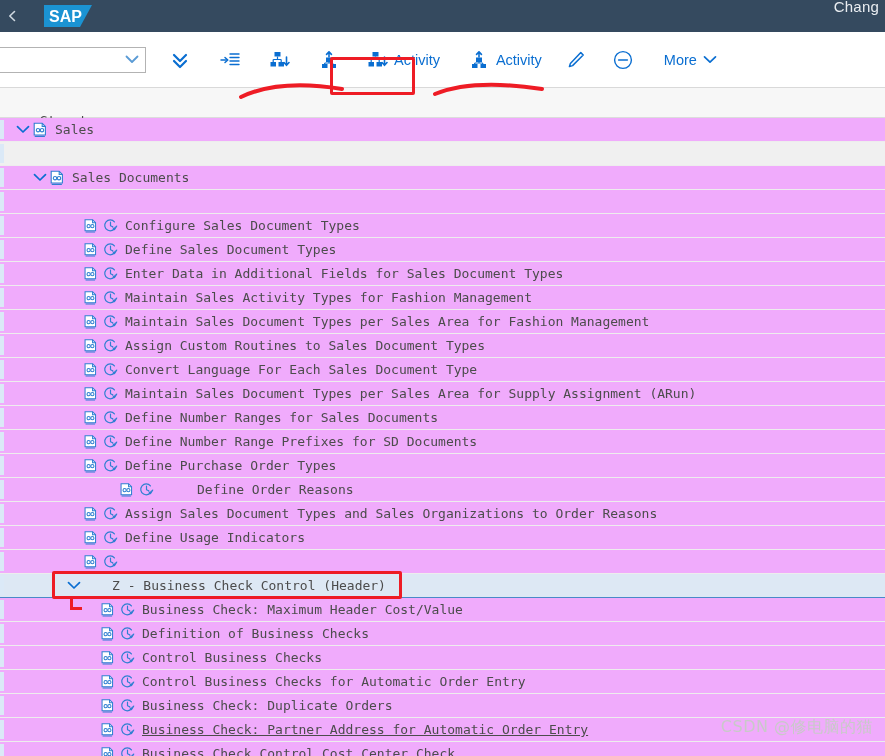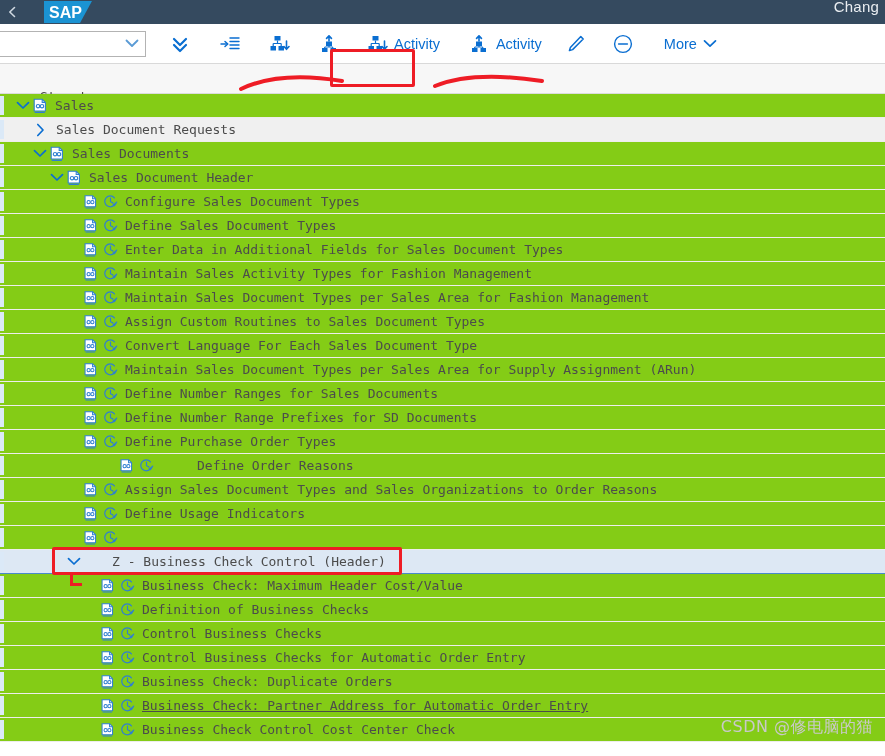--- a/index.html
+++ b/index.html
@@ -6,21 +6,21 @@
   html, body {
     width: 885px; height: 756px;
     overflow: hidden;
     background: #ffffff;
     font-family: "Liberation Sans", sans-serif;
   }
 
   
   .shell-bar {
     position: relative;
-    height: 24px;
+    height: 32px;
     background: #354a5f;
     display: flex;
     align-items: center;
     overflow: hidden;
   }
   .shell-back {
     width: 26px; height: 24px;
     display: flex; align-items: center; justify-content: center;
   }
   .shell-logo {
@@ -35,21 +35,21 @@
     top: -2px;
     color: #e9edf1;
     font-size: 15px;
     letter-spacing: .2px;
     white-space: nowrap;
   }
 
   
   .toolbar {
     position: relative;
-    height: 40px;
+    height: 56px;
     background: #ffffff;
     display: flex;
     align-items: center;
     padding-left: 0px;
     border-bottom: 1px solid #d9d9d9;
   }
   .combo {
     width: 148px;
     height: 26px;
     border: 1px solid #b3b3b3;
@@ -113,21 +113,21 @@
     margin-top: 36px;
   }
 
   
   .tree { position: relative; }
   .row {
     position: relative;
     height: 24px;
     display: flex;
     align-items: center;
-    background: #84cc16;
+    background: #f0abfc;
     border-bottom: 1px solid #ededed;
     font-family: "DejaVu Sans Mono", "Liberation Mono", monospace;
     font-size: 13px;
     color: #4c4c4c;
     white-space: nowrap;
   }
   .row.alt   { background: #f0f0f0; }
   .row.sel   { background: #dde8f4; border-bottom: 1px solid #4a89c8; }
   .row .selbar {
     position: absolute;
@@ -338,29 +338,20 @@
     <circle cx="10" cy="8.2" r="1.7" fill="none" stroke="#2f7fd1" stroke-width="1.1"></circle>
     <path d="M3.2 14.4 H12.4" stroke="#2f7fd1" stroke-width="1.1" stroke-linecap="round"></path>
             </svg>
           </span>
         </div>
         <span class="rowlabel">Sales</span>
       </div>
     </div>
     <div class="row alt">
       <div class="selbar"></div>
-      <div class="cell" style="margin-left: 31px;">
-        <div class="twisty">
-          <svg class="ic" width="9" height="14" viewBox="0 0 9 14">
-    <path d="M1.8 1.5 L7 7 L1.8 12.5" fill="none" stroke="#0a6ed1" stroke-width="1.7" stroke-linecap="round" stroke-linejoin="round"></path>
-          </svg>
-        </div>
-        <div style="width: 0px;"></div>
-        <span class="rowlabel">Sales Document Requests</span>
-      </div>
     </div>
     <div class="row">
       <div class="selbar"></div>
       <div class="cell" style="margin-left: 31px;">
         <div class="twisty">
           <svg class="ic" width="14" height="9" viewBox="0 0 14 9">
     <path d="M1.5 1.6 L7 7 L12.5 1.6" fill="none" stroke="#0a6ed1" stroke-width="1.7" stroke-linecap="round" stroke-linejoin="round"></path>
           </svg>
         </div>
         <div class="ico-pair">
@@ -372,422 +363,403 @@
     <circle cx="10" cy="8.2" r="1.7" fill="none" stroke="#2f7fd1" stroke-width="1.1"></circle>
     <path d="M3.2 14.4 H12.4" stroke="#2f7fd1" stroke-width="1.1" stroke-linecap="round"></path>
             </svg>
           </span>
         </div>
         <span class="rowlabel">Sales Documents</span>
       </div>
     </div>
     <div class="row">
       <div class="selbar"></div>
-      <div class="cell" style="margin-left: 48px;">
+    </div>
+    <div class="row">
+      <div class="selbar"></div>
+      <div class="cell" style="margin-left: 65px;">
+        <div class="twisty"></div>
+        <div class="ico-pair">
+          <span>
+            <svg class="ic" width="15" height="16" viewBox="0 0 16 16">
+    <path d="M2.2 1.3 H10.2 L13.4 4.5 V13 H2.2 Z" fill="#ffffff" stroke="#2f7fd1" stroke-width="1.1"></path>
+    <path d="M10.2 1.3 V4.5 H13.4" fill="none" stroke="#2f7fd1" stroke-width="1.1"></path>
+    <circle cx="6" cy="8.2" r="1.7" fill="none" stroke="#2f7fd1" stroke-width="1.1"></circle>
+    <circle cx="10" cy="8.2" r="1.7" fill="none" stroke="#2f7fd1" stroke-width="1.1"></circle>
+    <path d="M3.2 14.4 H12.4" stroke="#2f7fd1" stroke-width="1.1" stroke-linecap="round"></path>
+            </svg>
+          </span>
+          <span>
+            <svg class="ic" width="15" height="15" viewBox="0 0 16 16">
+    <path d="M13.2 9.6 A5.8 5.8 0 1 1 12.2 4.2" fill="none" stroke="#2f7fd1" stroke-width="1.25" stroke-linecap="round"></path>
+    <path d="M8 4.4 V8.2 L10.4 9.4" fill="none" stroke="#2f7fd1" stroke-width="1.25" stroke-linecap="round" stroke-linejoin="round"></path>
+    <path d="M10.6 10.4 L12.2 12.4 L14.6 8.6" fill="none" stroke="#2f7fd1" stroke-width="1.25" stroke-linecap="round" stroke-linejoin="round"></path>
+            </svg>
+          </span>
+        </div>
+        <span class="rowlabel">Configure Sales Document Types</span>
+      </div>
+    </div>
+    <div class="row">
+      <div class="selbar"></div>
+      <div class="cell" style="margin-left: 65px;">
+        <div class="twisty"></div>
+        <div class="ico-pair">
+          <span>
+            <svg class="ic" width="15" height="16" viewBox="0 0 16 16">
+    <path d="M2.2 1.3 H10.2 L13.4 4.5 V13 H2.2 Z" fill="#ffffff" stroke="#2f7fd1" stroke-width="1.1"></path>
+    <path d="M10.2 1.3 V4.5 H13.4" fill="none" stroke="#2f7fd1" stroke-width="1.1"></path>
+    <circle cx="6" cy="8.2" r="1.7" fill="none" stroke="#2f7fd1" stroke-width="1.1"></circle>
+    <circle cx="10" cy="8.2" r="1.7" fill="none" stroke="#2f7fd1" stroke-width="1.1"></circle>
+    <path d="M3.2 14.4 H12.4" stroke="#2f7fd1" stroke-width="1.1" stroke-linecap="round"></path>
+            </svg>
+          </span>
+          <span>
+            <svg class="ic" width="15" height="15" viewBox="0 0 16 16">
+    <path d="M13.2 9.6 A5.8 5.8 0 1 1 12.2 4.2" fill="none" stroke="#2f7fd1" stroke-width="1.25" stroke-linecap="round"></path>
+    <path d="M8 4.4 V8.2 L10.4 9.4" fill="none" stroke="#2f7fd1" stroke-width="1.25" stroke-linecap="round" stroke-linejoin="round"></path>
+    <path d="M10.6 10.4 L12.2 12.4 L14.6 8.6" fill="none" stroke="#2f7fd1" stroke-width="1.25" stroke-linecap="round" stroke-linejoin="round"></path>
+            </svg>
+          </span>
+        </div>
+        <span class="rowlabel">Define Sales Document Types</span>
+      </div>
+    </div>
+    <div class="row">
+      <div class="selbar"></div>
+      <div class="cell" style="margin-left: 65px;">
+        <div class="twisty"></div>
+        <div class="ico-pair">
+          <span>
+            <svg class="ic" width="15" height="16" viewBox="0 0 16 16">
+    <path d="M2.2 1.3 H10.2 L13.4 4.5 V13 H2.2 Z" fill="#ffffff" stroke="#2f7fd1" stroke-width="1.1"></path>
+    <path d="M10.2 1.3 V4.5 H13.4" fill="none" stroke="#2f7fd1" stroke-width="1.1"></path>
+    <circle cx="6" cy="8.2" r="1.7" fill="none" stroke="#2f7fd1" stroke-width="1.1"></circle>
+    <circle cx="10" cy="8.2" r="1.7" fill="none" stroke="#2f7fd1" stroke-width="1.1"></circle>
+    <path d="M3.2 14.4 H12.4" stroke="#2f7fd1" stroke-width="1.1" stroke-linecap="round"></path>
+            </svg>
+          </span>
+          <span>
+            <svg class="ic" width="15" height="15" viewBox="0 0 16 16">
+    <path d="M13.2 9.6 A5.8 5.8 0 1 1 12.2 4.2" fill="none" stroke="#2f7fd1" stroke-width="1.25" stroke-linecap="round"></path>
+    <path d="M8 4.4 V8.2 L10.4 9.4" fill="none" stroke="#2f7fd1" stroke-width="1.25" stroke-linecap="round" stroke-linejoin="round"></path>
+    <path d="M10.6 10.4 L12.2 12.4 L14.6 8.6" fill="none" stroke="#2f7fd1" stroke-width="1.25" stroke-linecap="round" stroke-linejoin="round"></path>
+            </svg>
+          </span>
+        </div>
+        <span class="rowlabel">Enter Data in Additional Fields for Sales Document Types</span>
+      </div>
+    </div>
+    <div class="row">
+      <div class="selbar"></div>
+      <div class="cell" style="margin-left: 65px;">
+        <div class="twisty"></div>
+        <div class="ico-pair">
+          <span>
+            <svg class="ic" width="15" height="16" viewBox="0 0 16 16">
+    <path d="M2.2 1.3 H10.2 L13.4 4.5 V13 H2.2 Z" fill="#ffffff" stroke="#2f7fd1" stroke-width="1.1"></path>
+    <path d="M10.2 1.3 V4.5 H13.4" fill="none" stroke="#2f7fd1" stroke-width="1.1"></path>
+    <circle cx="6" cy="8.2" r="1.7" fill="none" stroke="#2f7fd1" stroke-width="1.1"></circle>
+    <circle cx="10" cy="8.2" r="1.7" fill="none" stroke="#2f7fd1" stroke-width="1.1"></circle>
+    <path d="M3.2 14.4 H12.4" stroke="#2f7fd1" stroke-width="1.1" stroke-linecap="round"></path>
+            </svg>
+          </span>
+          <span>
+            <svg class="ic" width="15" height="15" viewBox="0 0 16 16">
+    <path d="M13.2 9.6 A5.8 5.8 0 1 1 12.2 4.2" fill="none" stroke="#2f7fd1" stroke-width="1.25" stroke-linecap="round"></path>
+    <path d="M8 4.4 V8.2 L10.4 9.4" fill="none" stroke="#2f7fd1" stroke-width="1.25" stroke-linecap="round" stroke-linejoin="round"></path>
+    <path d="M10.6 10.4 L12.2 12.4 L14.6 8.6" fill="none" stroke="#2f7fd1" stroke-width="1.25" stroke-linecap="round" stroke-linejoin="round"></path>
+            </svg>
+          </span>
+        </div>
+        <span class="rowlabel">Maintain Sales Activity Types for Fashion Management</span>
+      </div>
+    </div>
+    <div class="row">
+      <div class="selbar"></div>
+      <div class="cell" style="margin-left: 65px;">
+        <div class="twisty"></div>
+        <div class="ico-pair">
+          <span>
+            <svg class="ic" width="15" height="16" viewBox="0 0 16 16">
+    <path d="M2.2 1.3 H10.2 L13.4 4.5 V13 H2.2 Z" fill="#ffffff" stroke="#2f7fd1" stroke-width="1.1"></path>
+    <path d="M10.2 1.3 V4.5 H13.4" fill="none" stroke="#2f7fd1" stroke-width="1.1"></path>
+    <circle cx="6" cy="8.2" r="1.7" fill="none" stroke="#2f7fd1" stroke-width="1.1"></circle>
+    <circle cx="10" cy="8.2" r="1.7" fill="none" stroke="#2f7fd1" stroke-width="1.1"></circle>
+    <path d="M3.2 14.4 H12.4" stroke="#2f7fd1" stroke-width="1.1" stroke-linecap="round"></path>
+            </svg>
+          </span>
+          <span>
+            <svg class="ic" width="15" height="15" viewBox="0 0 16 16">
+    <path d="M13.2 9.6 A5.8 5.8 0 1 1 12.2 4.2" fill="none" stroke="#2f7fd1" stroke-width="1.25" stroke-linecap="round"></path>
+    <path d="M8 4.4 V8.2 L10.4 9.4" fill="none" stroke="#2f7fd1" stroke-width="1.25" stroke-linecap="round" stroke-linejoin="round"></path>
+    <path d="M10.6 10.4 L12.2 12.4 L14.6 8.6" fill="none" stroke="#2f7fd1" stroke-width="1.25" stroke-linecap="round" stroke-linejoin="round"></path>
+            </svg>
+          </span>
+        </div>
+        <span class="rowlabel">Maintain Sales Document Types per Sales Area for Fashion Management</span>
+      </div>
+    </div>
+    <div class="row">
+      <div class="selbar"></div>
+      <div class="cell" style="margin-left: 65px; justify-content: center;">
+        <div class="twisty"></div>
+        <div class="ico-pair">
+          <span>
+            <svg class="ic" width="15" height="16" viewBox="0 0 16 16">
+    <path d="M2.2 1.3 H10.2 L13.4 4.5 V13 H2.2 Z" fill="#ffffff" stroke="#2f7fd1" stroke-width="1.1"></path>
+    <path d="M10.2 1.3 V4.5 H13.4" fill="none" stroke="#2f7fd1" stroke-width="1.1"></path>
+    <circle cx="6" cy="8.2" r="1.7" fill="none" stroke="#2f7fd1" stroke-width="1.1"></circle>
+    <circle cx="10" cy="8.2" r="1.7" fill="none" stroke="#2f7fd1" stroke-width="1.1"></circle>
+    <path d="M3.2 14.4 H12.4" stroke="#2f7fd1" stroke-width="1.1" stroke-linecap="round"></path>
+            </svg>
+          </span>
+          <span>
+            <svg class="ic" width="15" height="15" viewBox="0 0 16 16">
+    <path d="M13.2 9.6 A5.8 5.8 0 1 1 12.2 4.2" fill="none" stroke="#2f7fd1" stroke-width="1.25" stroke-linecap="round"></path>
+    <path d="M8 4.4 V8.2 L10.4 9.4" fill="none" stroke="#2f7fd1" stroke-width="1.25" stroke-linecap="round" stroke-linejoin="round"></path>
+    <path d="M10.6 10.4 L12.2 12.4 L14.6 8.6" fill="none" stroke="#2f7fd1" stroke-width="1.25" stroke-linecap="round" stroke-linejoin="round"></path>
+            </svg>
+          </span>
+        </div>
+        <span class="rowlabel">Assign Custom Routines to Sales Document Types</span>
+      </div>
+    </div>
+    <div class="row">
+      <div class="selbar"></div>
+      <div class="cell" style="margin-left: 65px;">
+        <div class="twisty"></div>
+        <div class="ico-pair">
+          <span>
+            <svg class="ic" width="15" height="16" viewBox="0 0 16 16">
+    <path d="M2.2 1.3 H10.2 L13.4 4.5 V13 H2.2 Z" fill="#ffffff" stroke="#2f7fd1" stroke-width="1.1"></path>
+    <path d="M10.2 1.3 V4.5 H13.4" fill="none" stroke="#2f7fd1" stroke-width="1.1"></path>
+    <circle cx="6" cy="8.2" r="1.7" fill="none" stroke="#2f7fd1" stroke-width="1.1"></circle>
+    <circle cx="10" cy="8.2" r="1.7" fill="none" stroke="#2f7fd1" stroke-width="1.1"></circle>
+    <path d="M3.2 14.4 H12.4" stroke="#2f7fd1" stroke-width="1.1" stroke-linecap="round"></path>
+            </svg>
+          </span>
+          <span>
+            <svg class="ic" width="15" height="15" viewBox="0 0 16 16">
+    <path d="M13.2 9.6 A5.8 5.8 0 1 1 12.2 4.2" fill="none" stroke="#2f7fd1" stroke-width="1.25" stroke-linecap="round"></path>
+    <path d="M8 4.4 V8.2 L10.4 9.4" fill="none" stroke="#2f7fd1" stroke-width="1.25" stroke-linecap="round" stroke-linejoin="round"></path>
+    <path d="M10.6 10.4 L12.2 12.4 L14.6 8.6" fill="none" stroke="#2f7fd1" stroke-width="1.25" stroke-linecap="round" stroke-linejoin="round"></path>
+            </svg>
+          </span>
+        </div>
+        <span class="rowlabel">Convert Language For Each Sales Document Type</span>
+      </div>
+    </div>
+    <div class="row">
+      <div class="selbar"></div>
+      <div class="cell" style="margin-left: 65px;">
+        <div class="twisty"></div>
+        <div class="ico-pair">
+          <span>
+            <svg class="ic" width="15" height="16" viewBox="0 0 16 16">
+    <path d="M2.2 1.3 H10.2 L13.4 4.5 V13 H2.2 Z" fill="#ffffff" stroke="#2f7fd1" stroke-width="1.1"></path>
+    <path d="M10.2 1.3 V4.5 H13.4" fill="none" stroke="#2f7fd1" stroke-width="1.1"></path>
+    <circle cx="6" cy="8.2" r="1.7" fill="none" stroke="#2f7fd1" stroke-width="1.1"></circle>
+    <circle cx="10" cy="8.2" r="1.7" fill="none" stroke="#2f7fd1" stroke-width="1.1"></circle>
+    <path d="M3.2 14.4 H12.4" stroke="#2f7fd1" stroke-width="1.1" stroke-linecap="round"></path>
+            </svg>
+          </span>
+          <span>
+            <svg class="ic" width="15" height="15" viewBox="0 0 16 16">
+    <path d="M13.2 9.6 A5.8 5.8 0 1 1 12.2 4.2" fill="none" stroke="#2f7fd1" stroke-width="1.25" stroke-linecap="round"></path>
+    <path d="M8 4.4 V8.2 L10.4 9.4" fill="none" stroke="#2f7fd1" stroke-width="1.25" stroke-linecap="round" stroke-linejoin="round"></path>
+    <path d="M10.6 10.4 L12.2 12.4 L14.6 8.6" fill="none" stroke="#2f7fd1" stroke-width="1.25" stroke-linecap="round" stroke-linejoin="round"></path>
+            </svg>
+          </span>
+        </div>
+        <span class="rowlabel">Maintain Sales Document Types per Sales Area for Supply Assignment (ARun)</span>
+      </div>
+    </div>
+    <div class="row">
+      <div class="selbar"></div>
+      <div class="cell" style="margin-left: 65px;">
+        <div class="twisty"></div>
+        <div class="ico-pair">
+          <span>
+            <svg class="ic" width="15" height="16" viewBox="0 0 16 16">
+    <path d="M2.2 1.3 H10.2 L13.4 4.5 V13 H2.2 Z" fill="#ffffff" stroke="#2f7fd1" stroke-width="1.1"></path>
+    <path d="M10.2 1.3 V4.5 H13.4" fill="none" stroke="#2f7fd1" stroke-width="1.1"></path>
+    <circle cx="6" cy="8.2" r="1.7" fill="none" stroke="#2f7fd1" stroke-width="1.1"></circle>
+    <circle cx="10" cy="8.2" r="1.7" fill="none" stroke="#2f7fd1" stroke-width="1.1"></circle>
+    <path d="M3.2 14.4 H12.4" stroke="#2f7fd1" stroke-width="1.1" stroke-linecap="round"></path>
+            </svg>
+          </span>
+          <span>
+            <svg class="ic" width="15" height="15" viewBox="0 0 16 16">
+    <path d="M13.2 9.6 A5.8 5.8 0 1 1 12.2 4.2" fill="none" stroke="#2f7fd1" stroke-width="1.25" stroke-linecap="round"></path>
+    <path d="M8 4.4 V8.2 L10.4 9.4" fill="none" stroke="#2f7fd1" stroke-width="1.25" stroke-linecap="round" stroke-linejoin="round"></path>
+    <path d="M10.6 10.4 L12.2 12.4 L14.6 8.6" fill="none" stroke="#2f7fd1" stroke-width="1.25" stroke-linecap="round" stroke-linejoin="round"></path>
+            </svg>
+          </span>
+        </div>
+        <span class="rowlabel">Define Number Ranges for Sales Documents</span>
+      </div>
+    </div>
+    <div class="row">
+      <div class="selbar"></div>
+      <div class="cell" style="margin-left: 65px;">
+        <div class="twisty"></div>
+        <div class="ico-pair">
+          <span>
+            <svg class="ic" width="15" height="16" viewBox="0 0 16 16">
+    <path d="M2.2 1.3 H10.2 L13.4 4.5 V13 H2.2 Z" fill="#ffffff" stroke="#2f7fd1" stroke-width="1.1"></path>
+    <path d="M10.2 1.3 V4.5 H13.4" fill="none" stroke="#2f7fd1" stroke-width="1.1"></path>
+    <circle cx="6" cy="8.2" r="1.7" fill="none" stroke="#2f7fd1" stroke-width="1.1"></circle>
+    <circle cx="10" cy="8.2" r="1.7" fill="none" stroke="#2f7fd1" stroke-width="1.1"></circle>
+    <path d="M3.2 14.4 H12.4" stroke="#2f7fd1" stroke-width="1.1" stroke-linecap="round"></path>
+            </svg>
+          </span>
+          <span>
+            <svg class="ic" width="15" height="15" viewBox="0 0 16 16">
+    <path d="M13.2 9.6 A5.8 5.8 0 1 1 12.2 4.2" fill="none" stroke="#2f7fd1" stroke-width="1.25" stroke-linecap="round"></path>
+    <path d="M8 4.4 V8.2 L10.4 9.4" fill="none" stroke="#2f7fd1" stroke-width="1.25" stroke-linecap="round" stroke-linejoin="round"></path>
+    <path d="M10.6 10.4 L12.2 12.4 L14.6 8.6" fill="none" stroke="#2f7fd1" stroke-width="1.25" stroke-linecap="round" stroke-linejoin="round"></path>
+            </svg>
+          </span>
+        </div>
+        <span class="rowlabel">Define Number Range Prefixes for SD Documents</span>
+      </div>
+    </div>
+    <div class="row">
+      <div class="selbar"></div>
+      <div class="cell" style="margin-left: 65px;">
+        <div class="twisty"></div>
+        <div class="ico-pair">
+          <span>
+            <svg class="ic" width="15" height="16" viewBox="0 0 16 16">
+    <path d="M2.2 1.3 H10.2 L13.4 4.5 V13 H2.2 Z" fill="#ffffff" stroke="#2f7fd1" stroke-width="1.1"></path>
+    <path d="M10.2 1.3 V4.5 H13.4" fill="none" stroke="#2f7fd1" stroke-width="1.1"></path>
+    <circle cx="6" cy="8.2" r="1.7" fill="none" stroke="#2f7fd1" stroke-width="1.1"></circle>
+    <circle cx="10" cy="8.2" r="1.7" fill="none" stroke="#2f7fd1" stroke-width="1.1"></circle>
+    <path d="M3.2 14.4 H12.4" stroke="#2f7fd1" stroke-width="1.1" stroke-linecap="round"></path>
+            </svg>
+          </span>
+          <span>
+            <svg class="ic" width="15" height="15" viewBox="0 0 16 16">
+    <path d="M13.2 9.6 A5.8 5.8 0 1 1 12.2 4.2" fill="none" stroke="#2f7fd1" stroke-width="1.25" stroke-linecap="round"></path>
+    <path d="M8 4.4 V8.2 L10.4 9.4" fill="none" stroke="#2f7fd1" stroke-width="1.25" stroke-linecap="round" stroke-linejoin="round"></path>
+    <path d="M10.6 10.4 L12.2 12.4 L14.6 8.6" fill="none" stroke="#2f7fd1" stroke-width="1.25" stroke-linecap="round" stroke-linejoin="round"></path>
+            </svg>
+          </span>
+        </div>
+        <span class="rowlabel">Define Purchase Order Types</span>
+      </div>
+    </div>
+    <div class="row">
+      <div class="selbar"></div>
+      <div class="cell" style="margin-left: 65px; gap: 36px;">
+        <div class="twisty"></div>
+        <div class="ico-pair">
+          <span>
+            <svg class="ic" width="15" height="16" viewBox="0 0 16 16">
+    <path d="M2.2 1.3 H10.2 L13.4 4.5 V13 H2.2 Z" fill="#ffffff" stroke="#2f7fd1" stroke-width="1.1"></path>
+    <path d="M10.2 1.3 V4.5 H13.4" fill="none" stroke="#2f7fd1" stroke-width="1.1"></path>
+    <circle cx="6" cy="8.2" r="1.7" fill="none" stroke="#2f7fd1" stroke-width="1.1"></circle>
+    <circle cx="10" cy="8.2" r="1.7" fill="none" stroke="#2f7fd1" stroke-width="1.1"></circle>
+    <path d="M3.2 14.4 H12.4" stroke="#2f7fd1" stroke-width="1.1" stroke-linecap="round"></path>
+            </svg>
+          </span>
+          <span>
+            <svg class="ic" width="15" height="15" viewBox="0 0 16 16">
+    <path d="M13.2 9.6 A5.8 5.8 0 1 1 12.2 4.2" fill="none" stroke="#2f7fd1" stroke-width="1.25" stroke-linecap="round"></path>
+    <path d="M8 4.4 V8.2 L10.4 9.4" fill="none" stroke="#2f7fd1" stroke-width="1.25" stroke-linecap="round" stroke-linejoin="round"></path>
+    <path d="M10.6 10.4 L12.2 12.4 L14.6 8.6" fill="none" stroke="#2f7fd1" stroke-width="1.25" stroke-linecap="round" stroke-linejoin="round"></path>
+            </svg>
+          </span>
+        </div>
+        <span class="rowlabel">Define Order Reasons</span>
+      </div>
+    </div>
+    <div class="row">
+      <div class="selbar"></div>
+      <div class="cell" style="margin-left: 65px;">
+        <div class="twisty"></div>
+        <div class="ico-pair">
+          <span>
+            <svg class="ic" width="15" height="16" viewBox="0 0 16 16">
+    <path d="M2.2 1.3 H10.2 L13.4 4.5 V13 H2.2 Z" fill="#ffffff" stroke="#2f7fd1" stroke-width="1.1"></path>
+    <path d="M10.2 1.3 V4.5 H13.4" fill="none" stroke="#2f7fd1" stroke-width="1.1"></path>
+    <circle cx="6" cy="8.2" r="1.7" fill="none" stroke="#2f7fd1" stroke-width="1.1"></circle>
+    <circle cx="10" cy="8.2" r="1.7" fill="none" stroke="#2f7fd1" stroke-width="1.1"></circle>
+    <path d="M3.2 14.4 H12.4" stroke="#2f7fd1" stroke-width="1.1" stroke-linecap="round"></path>
+            </svg>
+          </span>
+          <span>
+            <svg class="ic" width="15" height="15" viewBox="0 0 16 16">
+    <path d="M13.2 9.6 A5.8 5.8 0 1 1 12.2 4.2" fill="none" stroke="#2f7fd1" stroke-width="1.25" stroke-linecap="round"></path>
+    <path d="M8 4.4 V8.2 L10.4 9.4" fill="none" stroke="#2f7fd1" stroke-width="1.25" stroke-linecap="round" stroke-linejoin="round"></path>
+    <path d="M10.6 10.4 L12.2 12.4 L14.6 8.6" fill="none" stroke="#2f7fd1" stroke-width="1.25" stroke-linecap="round" stroke-linejoin="round"></path>
+            </svg>
+          </span>
+        </div>
+        <span class="rowlabel">Assign Sales Document Types and Sales Organizations to Order Reasons</span>
+      </div>
+    </div>
+    <div class="row">
+      <div class="selbar"></div>
+      <div class="cell" style="margin-left: 65px;">
+        <div class="twisty"></div>
+        <div class="ico-pair">
+          <span>
+            <svg class="ic" width="15" height="16" viewBox="0 0 16 16">
+    <path d="M2.2 1.3 H10.2 L13.4 4.5 V13 H2.2 Z" fill="#ffffff" stroke="#2f7fd1" stroke-width="1.1"></path>
+    <path d="M10.2 1.3 V4.5 H13.4" fill="none" stroke="#2f7fd1" stroke-width="1.1"></path>
+    <circle cx="6" cy="8.2" r="1.7" fill="none" stroke="#2f7fd1" stroke-width="1.1"></circle>
+    <circle cx="10" cy="8.2" r="1.7" fill="none" stroke="#2f7fd1" stroke-width="1.1"></circle>
+    <path d="M3.2 14.4 H12.4" stroke="#2f7fd1" stroke-width="1.1" stroke-linecap="round"></path>
+            </svg>
+          </span>
+          <span>
+            <svg class="ic" width="15" height="15" viewBox="0 0 16 16">
+    <path d="M13.2 9.6 A5.8 5.8 0 1 1 12.2 4.2" fill="none" stroke="#2f7fd1" stroke-width="1.25" stroke-linecap="round"></path>
+    <path d="M8 4.4 V8.2 L10.4 9.4" fill="none" stroke="#2f7fd1" stroke-width="1.25" stroke-linecap="round" stroke-linejoin="round"></path>
+    <path d="M10.6 10.4 L12.2 12.4 L14.6 8.6" fill="none" stroke="#2f7fd1" stroke-width="1.25" stroke-linecap="round" stroke-linejoin="round"></path>
+            </svg>
+          </span>
+        </div>
+        <span class="rowlabel">Define Usage Indicators</span>
+      </div>
+    </div>
+    <div class="row">
+      <div class="selbar"></div>
+      <div class="cell" style="margin-left: 65px;">
+        <div class="twisty"></div>
+        <div class="ico-pair">
+          <span>
+            <svg class="ic" width="15" height="16" viewBox="0 0 16 16">
+    <path d="M2.2 1.3 H10.2 L13.4 4.5 V13 H2.2 Z" fill="#ffffff" stroke="#2f7fd1" stroke-width="1.1"></path>
+    <path d="M10.2 1.3 V4.5 H13.4" fill="none" stroke="#2f7fd1" stroke-width="1.1"></path>
+    <circle cx="6" cy="8.2" r="1.7" fill="none" stroke="#2f7fd1" stroke-width="1.1"></circle>
+    <circle cx="10" cy="8.2" r="1.7" fill="none" stroke="#2f7fd1" stroke-width="1.1"></circle>
+    <path d="M3.2 14.4 H12.4" stroke="#2f7fd1" stroke-width="1.1" stroke-linecap="round"></path>
+            </svg>
+          </span>
+          <span>
+            <svg class="ic" width="15" height="15" viewBox="0 0 16 16">
+    <path d="M13.2 9.6 A5.8 5.8 0 1 1 12.2 4.2" fill="none" stroke="#2f7fd1" stroke-width="1.25" stroke-linecap="round"></path>
+    <path d="M8 4.4 V8.2 L10.4 9.4" fill="none" stroke="#2f7fd1" stroke-width="1.25" stroke-linecap="round" stroke-linejoin="round"></path>
+    <path d="M10.6 10.4 L12.2 12.4 L14.6 8.6" fill="none" stroke="#2f7fd1" stroke-width="1.25" stroke-linecap="round" stroke-linejoin="round"></path>
+            </svg>
+          </span>
+        </div>
+      </div>
+    </div>
+    <div class="row sel">
+      <div class="selbar"></div>
+      <div class="cell" style="margin-left: 65px;">
         <div class="twisty">
           <svg class="ic" width="14" height="9" viewBox="0 0 14 9">
     <path d="M1.5 1.6 L7 7 L12.5 1.6" fill="none" stroke="#0a6ed1" stroke-width="1.7" stroke-linecap="round" stroke-linejoin="round"></path>
           </svg>
         </div>
-        <div class="ico-pair">
-          <span>
-            <svg class="ic" width="16" height="16" viewBox="0 0 16 16">
-    <path d="M2.2 1.3 H10.2 L13.4 4.5 V13 H2.2 Z" fill="#ffffff" stroke="#2f7fd1" stroke-width="1.1"></path>
-    <path d="M10.2 1.3 V4.5 H13.4" fill="none" stroke="#2f7fd1" stroke-width="1.1"></path>
-    <circle cx="6" cy="8.2" r="1.7" fill="none" stroke="#2f7fd1" stroke-width="1.1"></circle>
-    <circle cx="10" cy="8.2" r="1.7" fill="none" stroke="#2f7fd1" stroke-width="1.1"></circle>
-    <path d="M3.2 14.4 H12.4" stroke="#2f7fd1" stroke-width="1.1" stroke-linecap="round"></path>
-            </svg>
-          </span>
-        </div>
-        <span class="rowlabel">Sales Document Header</span>
-      </div>
-    </div>
-    <div class="row">
-      <div class="selbar"></div>
-      <div class="cell" style="margin-left: 65px;">
-        <div class="twisty"></div>
-        <div class="ico-pair">
-          <span>
-            <svg class="ic" width="15" height="16" viewBox="0 0 16 16">
-    <path d="M2.2 1.3 H10.2 L13.4 4.5 V13 H2.2 Z" fill="#ffffff" stroke="#2f7fd1" stroke-width="1.1"></path>
-    <path d="M10.2 1.3 V4.5 H13.4" fill="none" stroke="#2f7fd1" stroke-width="1.1"></path>
-    <circle cx="6" cy="8.2" r="1.7" fill="none" stroke="#2f7fd1" stroke-width="1.1"></circle>
-    <circle cx="10" cy="8.2" r="1.7" fill="none" stroke="#2f7fd1" stroke-width="1.1"></circle>
-    <path d="M3.2 14.4 H12.4" stroke="#2f7fd1" stroke-width="1.1" stroke-linecap="round"></path>
-            </svg>
-          </span>
-          <span>
-            <svg class="ic" width="15" height="15" viewBox="0 0 16 16">
-    <path d="M13.2 9.6 A5.8 5.8 0 1 1 12.2 4.2" fill="none" stroke="#2f7fd1" stroke-width="1.25" stroke-linecap="round"></path>
-    <path d="M8 4.4 V8.2 L10.4 9.4" fill="none" stroke="#2f7fd1" stroke-width="1.25" stroke-linecap="round" stroke-linejoin="round"></path>
-    <path d="M10.6 10.4 L12.2 12.4 L14.6 8.6" fill="none" stroke="#2f7fd1" stroke-width="1.25" stroke-linecap="round" stroke-linejoin="round"></path>
-            </svg>
-          </span>
-        </div>
-        <span class="rowlabel">Configure Sales Document Types</span>
-      </div>
-    </div>
-    <div class="row">
-      <div class="selbar"></div>
-      <div class="cell" style="margin-left: 65px;">
-        <div class="twisty"></div>
-        <div class="ico-pair">
-          <span>
-            <svg class="ic" width="15" height="16" viewBox="0 0 16 16">
-    <path d="M2.2 1.3 H10.2 L13.4 4.5 V13 H2.2 Z" fill="#ffffff" stroke="#2f7fd1" stroke-width="1.1"></path>
-    <path d="M10.2 1.3 V4.5 H13.4" fill="none" stroke="#2f7fd1" stroke-width="1.1"></path>
-    <circle cx="6" cy="8.2" r="1.7" fill="none" stroke="#2f7fd1" stroke-width="1.1"></circle>
-    <circle cx="10" cy="8.2" r="1.7" fill="none" stroke="#2f7fd1" stroke-width="1.1"></circle>
-    <path d="M3.2 14.4 H12.4" stroke="#2f7fd1" stroke-width="1.1" stroke-linecap="round"></path>
-            </svg>
-          </span>
-          <span>
-            <svg class="ic" width="15" height="15" viewBox="0 0 16 16">
-    <path d="M13.2 9.6 A5.8 5.8 0 1 1 12.2 4.2" fill="none" stroke="#2f7fd1" stroke-width="1.25" stroke-linecap="round"></path>
-    <path d="M8 4.4 V8.2 L10.4 9.4" fill="none" stroke="#2f7fd1" stroke-width="1.25" stroke-linecap="round" stroke-linejoin="round"></path>
-    <path d="M10.6 10.4 L12.2 12.4 L14.6 8.6" fill="none" stroke="#2f7fd1" stroke-width="1.25" stroke-linecap="round" stroke-linejoin="round"></path>
-            </svg>
-          </span>
-        </div>
-        <span class="rowlabel">Define Sales Document Types</span>
-      </div>
-    </div>
-    <div class="row">
-      <div class="selbar"></div>
-      <div class="cell" style="margin-left: 65px;">
-        <div class="twisty"></div>
-        <div class="ico-pair">
-          <span>
-            <svg class="ic" width="15" height="16" viewBox="0 0 16 16">
-    <path d="M2.2 1.3 H10.2 L13.4 4.5 V13 H2.2 Z" fill="#ffffff" stroke="#2f7fd1" stroke-width="1.1"></path>
-    <path d="M10.2 1.3 V4.5 H13.4" fill="none" stroke="#2f7fd1" stroke-width="1.1"></path>
-    <circle cx="6" cy="8.2" r="1.7" fill="none" stroke="#2f7fd1" stroke-width="1.1"></circle>
-    <circle cx="10" cy="8.2" r="1.7" fill="none" stroke="#2f7fd1" stroke-width="1.1"></circle>
-    <path d="M3.2 14.4 H12.4" stroke="#2f7fd1" stroke-width="1.1" stroke-linecap="round"></path>
-            </svg>
-          </span>
-          <span>
-            <svg class="ic" width="15" height="15" viewBox="0 0 16 16">
-    <path d="M13.2 9.6 A5.8 5.8 0 1 1 12.2 4.2" fill="none" stroke="#2f7fd1" stroke-width="1.25" stroke-linecap="round"></path>
-    <path d="M8 4.4 V8.2 L10.4 9.4" fill="none" stroke="#2f7fd1" stroke-width="1.25" stroke-linecap="round" stroke-linejoin="round"></path>
-    <path d="M10.6 10.4 L12.2 12.4 L14.6 8.6" fill="none" stroke="#2f7fd1" stroke-width="1.25" stroke-linecap="round" stroke-linejoin="round"></path>
-            </svg>
-          </span>
-        </div>
-        <span class="rowlabel">Enter Data in Additional Fields for Sales Document Types</span>
-      </div>
-    </div>
-    <div class="row">
-      <div class="selbar"></div>
-      <div class="cell" style="margin-left: 65px;">
-        <div class="twisty"></div>
-        <div class="ico-pair">
-          <span>
-            <svg class="ic" width="15" height="16" viewBox="0 0 16 16">
-    <path d="M2.2 1.3 H10.2 L13.4 4.5 V13 H2.2 Z" fill="#ffffff" stroke="#2f7fd1" stroke-width="1.1"></path>
-    <path d="M10.2 1.3 V4.5 H13.4" fill="none" stroke="#2f7fd1" stroke-width="1.1"></path>
-    <circle cx="6" cy="8.2" r="1.7" fill="none" stroke="#2f7fd1" stroke-width="1.1"></circle>
-    <circle cx="10" cy="8.2" r="1.7" fill="none" stroke="#2f7fd1" stroke-width="1.1"></circle>
-    <path d="M3.2 14.4 H12.4" stroke="#2f7fd1" stroke-width="1.1" stroke-linecap="round"></path>
-            </svg>
-          </span>
-          <span>
-            <svg class="ic" width="15" height="15" viewBox="0 0 16 16">
-    <path d="M13.2 9.6 A5.8 5.8 0 1 1 12.2 4.2" fill="none" stroke="#2f7fd1" stroke-width="1.25" stroke-linecap="round"></path>
-    <path d="M8 4.4 V8.2 L10.4 9.4" fill="none" stroke="#2f7fd1" stroke-width="1.25" stroke-linecap="round" stroke-linejoin="round"></path>
-    <path d="M10.6 10.4 L12.2 12.4 L14.6 8.6" fill="none" stroke="#2f7fd1" stroke-width="1.25" stroke-linecap="round" stroke-linejoin="round"></path>
-            </svg>
-          </span>
-        </div>
-        <span class="rowlabel">Maintain Sales Activity Types for Fashion Management</span>
-      </div>
-    </div>
-    <div class="row">
-      <div class="selbar"></div>
-      <div class="cell" style="margin-left: 65px;">
-        <div class="twisty"></div>
-        <div class="ico-pair">
-          <span>
-            <svg class="ic" width="15" height="16" viewBox="0 0 16 16">
-    <path d="M2.2 1.3 H10.2 L13.4 4.5 V13 H2.2 Z" fill="#ffffff" stroke="#2f7fd1" stroke-width="1.1"></path>
-    <path d="M10.2 1.3 V4.5 H13.4" fill="none" stroke="#2f7fd1" stroke-width="1.1"></path>
-    <circle cx="6" cy="8.2" r="1.7" fill="none" stroke="#2f7fd1" stroke-width="1.1"></circle>
-    <circle cx="10" cy="8.2" r="1.7" fill="none" stroke="#2f7fd1" stroke-width="1.1"></circle>
-    <path d="M3.2 14.4 H12.4" stroke="#2f7fd1" stroke-width="1.1" stroke-linecap="round"></path>
-            </svg>
-          </span>
-          <span>
-            <svg class="ic" width="15" height="15" viewBox="0 0 16 16">
-    <path d="M13.2 9.6 A5.8 5.8 0 1 1 12.2 4.2" fill="none" stroke="#2f7fd1" stroke-width="1.25" stroke-linecap="round"></path>
-    <path d="M8 4.4 V8.2 L10.4 9.4" fill="none" stroke="#2f7fd1" stroke-width="1.25" stroke-linecap="round" stroke-linejoin="round"></path>
-    <path d="M10.6 10.4 L12.2 12.4 L14.6 8.6" fill="none" stroke="#2f7fd1" stroke-width="1.25" stroke-linecap="round" stroke-linejoin="round"></path>
-            </svg>
-          </span>
-        </div>
-        <span class="rowlabel">Maintain Sales Document Types per Sales Area for Fashion Management</span>
-      </div>
-    </div>
-    <div class="row">
-      <div class="selbar"></div>
-      <div class="cell" style="margin-left: 65px; justify-content: center;">
-        <div class="twisty"></div>
-        <div class="ico-pair">
-          <span>
-            <svg class="ic" width="15" height="16" viewBox="0 0 16 16">
-    <path d="M2.2 1.3 H10.2 L13.4 4.5 V13 H2.2 Z" fill="#ffffff" stroke="#2f7fd1" stroke-width="1.1"></path>
-    <path d="M10.2 1.3 V4.5 H13.4" fill="none" stroke="#2f7fd1" stroke-width="1.1"></path>
-    <circle cx="6" cy="8.2" r="1.7" fill="none" stroke="#2f7fd1" stroke-width="1.1"></circle>
-    <circle cx="10" cy="8.2" r="1.7" fill="none" stroke="#2f7fd1" stroke-width="1.1"></circle>
-    <path d="M3.2 14.4 H12.4" stroke="#2f7fd1" stroke-width="1.1" stroke-linecap="round"></path>
-            </svg>
-          </span>
-          <span>
-            <svg class="ic" width="15" height="15" viewBox="0 0 16 16">
-    <path d="M13.2 9.6 A5.8 5.8 0 1 1 12.2 4.2" fill="none" stroke="#2f7fd1" stroke-width="1.25" stroke-linecap="round"></path>
-    <path d="M8 4.4 V8.2 L10.4 9.4" fill="none" stroke="#2f7fd1" stroke-width="1.25" stroke-linecap="round" stroke-linejoin="round"></path>
-    <path d="M10.6 10.4 L12.2 12.4 L14.6 8.6" fill="none" stroke="#2f7fd1" stroke-width="1.25" stroke-linecap="round" stroke-linejoin="round"></path>
-            </svg>
-          </span>
-        </div>
-        <span class="rowlabel">Assign Custom Routines to Sales Document Types</span>
-      </div>
-    </div>
-    <div class="row">
-      <div class="selbar"></div>
-      <div class="cell" style="margin-left: 65px;">
-        <div class="twisty"></div>
-        <div class="ico-pair">
-          <span>
-            <svg class="ic" width="15" height="16" viewBox="0 0 16 16">
-    <path d="M2.2 1.3 H10.2 L13.4 4.5 V13 H2.2 Z" fill="#ffffff" stroke="#2f7fd1" stroke-width="1.1"></path>
-    <path d="M10.2 1.3 V4.5 H13.4" fill="none" stroke="#2f7fd1" stroke-width="1.1"></path>
-    <circle cx="6" cy="8.2" r="1.7" fill="none" stroke="#2f7fd1" stroke-width="1.1"></circle>
-    <circle cx="10" cy="8.2" r="1.7" fill="none" stroke="#2f7fd1" stroke-width="1.1"></circle>
-    <path d="M3.2 14.4 H12.4" stroke="#2f7fd1" stroke-width="1.1" stroke-linecap="round"></path>
-            </svg>
-          </span>
-          <span>
-            <svg class="ic" width="15" height="15" viewBox="0 0 16 16">
-    <path d="M13.2 9.6 A5.8 5.8 0 1 1 12.2 4.2" fill="none" stroke="#2f7fd1" stroke-width="1.25" stroke-linecap="round"></path>
-    <path d="M8 4.4 V8.2 L10.4 9.4" fill="none" stroke="#2f7fd1" stroke-width="1.25" stroke-linecap="round" stroke-linejoin="round"></path>
-    <path d="M10.6 10.4 L12.2 12.4 L14.6 8.6" fill="none" stroke="#2f7fd1" stroke-width="1.25" stroke-linecap="round" stroke-linejoin="round"></path>
-            </svg>
-          </span>
-        </div>
-        <span class="rowlabel">Convert Language For Each Sales Document Type</span>
-      </div>
-    </div>
-    <div class="row">
-      <div class="selbar"></div>
-      <div class="cell" style="margin-left: 65px;">
-        <div class="twisty"></div>
-        <div class="ico-pair">
-          <span>
-            <svg class="ic" width="15" height="16" viewBox="0 0 16 16">
-    <path d="M2.2 1.3 H10.2 L13.4 4.5 V13 H2.2 Z" fill="#ffffff" stroke="#2f7fd1" stroke-width="1.1"></path>
-    <path d="M10.2 1.3 V4.5 H13.4" fill="none" stroke="#2f7fd1" stroke-width="1.1"></path>
-    <circle cx="6" cy="8.2" r="1.7" fill="none" stroke="#2f7fd1" stroke-width="1.1"></circle>
-    <circle cx="10" cy="8.2" r="1.7" fill="none" stroke="#2f7fd1" stroke-width="1.1"></circle>
-    <path d="M3.2 14.4 H12.4" stroke="#2f7fd1" stroke-width="1.1" stroke-linecap="round"></path>
-            </svg>
-          </span>
-          <span>
-            <svg class="ic" width="15" height="15" viewBox="0 0 16 16">
-    <path d="M13.2 9.6 A5.8 5.8 0 1 1 12.2 4.2" fill="none" stroke="#2f7fd1" stroke-width="1.25" stroke-linecap="round"></path>
-    <path d="M8 4.4 V8.2 L10.4 9.4" fill="none" stroke="#2f7fd1" stroke-width="1.25" stroke-linecap="round" stroke-linejoin="round"></path>
-    <path d="M10.6 10.4 L12.2 12.4 L14.6 8.6" fill="none" stroke="#2f7fd1" stroke-width="1.25" stroke-linecap="round" stroke-linejoin="round"></path>
-            </svg>
-          </span>
-        </div>
-        <span class="rowlabel">Maintain Sales Document Types per Sales Area for Supply Assignment (ARun)</span>
-      </div>
-    </div>
-    <div class="row">
-      <div class="selbar"></div>
-      <div class="cell" style="margin-left: 65px;">
-        <div class="twisty"></div>
-        <div class="ico-pair">
-          <span>
-            <svg class="ic" width="15" height="16" viewBox="0 0 16 16">
-    <path d="M2.2 1.3 H10.2 L13.4 4.5 V13 H2.2 Z" fill="#ffffff" stroke="#2f7fd1" stroke-width="1.1"></path>
-    <path d="M10.2 1.3 V4.5 H13.4" fill="none" stroke="#2f7fd1" stroke-width="1.1"></path>
-    <circle cx="6" cy="8.2" r="1.7" fill="none" stroke="#2f7fd1" stroke-width="1.1"></circle>
-    <circle cx="10" cy="8.2" r="1.7" fill="none" stroke="#2f7fd1" stroke-width="1.1"></circle>
-    <path d="M3.2 14.4 H12.4" stroke="#2f7fd1" stroke-width="1.1" stroke-linecap="round"></path>
-            </svg>
-          </span>
-          <span>
-            <svg class="ic" width="15" height="15" viewBox="0 0 16 16">
-    <path d="M13.2 9.6 A5.8 5.8 0 1 1 12.2 4.2" fill="none" stroke="#2f7fd1" stroke-width="1.25" stroke-linecap="round"></path>
-    <path d="M8 4.4 V8.2 L10.4 9.4" fill="none" stroke="#2f7fd1" stroke-width="1.25" stroke-linecap="round" stroke-linejoin="round"></path>
-    <path d="M10.6 10.4 L12.2 12.4 L14.6 8.6" fill="none" stroke="#2f7fd1" stroke-width="1.25" stroke-linecap="round" stroke-linejoin="round"></path>
-            </svg>
-          </span>
-        </div>
-        <span class="rowlabel">Define Number Ranges for Sales Documents</span>
-      </div>
-    </div>
-    <div class="row">
-      <div class="selbar"></div>
-      <div class="cell" style="margin-left: 65px;">
-        <div class="twisty"></div>
-        <div class="ico-pair">
-          <span>
-            <svg class="ic" width="15" height="16" viewBox="0 0 16 16">
-    <path d="M2.2 1.3 H10.2 L13.4 4.5 V13 H2.2 Z" fill="#ffffff" stroke="#2f7fd1" stroke-width="1.1"></path>
-    <path d="M10.2 1.3 V4.5 H13.4" fill="none" stroke="#2f7fd1" stroke-width="1.1"></path>
-    <circle cx="6" cy="8.2" r="1.7" fill="none" stroke="#2f7fd1" stroke-width="1.1"></circle>
-    <circle cx="10" cy="8.2" r="1.7" fill="none" stroke="#2f7fd1" stroke-width="1.1"></circle>
-    <path d="M3.2 14.4 H12.4" stroke="#2f7fd1" stroke-width="1.1" stroke-linecap="round"></path>
-            </svg>
-          </span>
-          <span>
-            <svg class="ic" width="15" height="15" viewBox="0 0 16 16">
-    <path d="M13.2 9.6 A5.8 5.8 0 1 1 12.2 4.2" fill="none" stroke="#2f7fd1" stroke-width="1.25" stroke-linecap="round"></path>
-    <path d="M8 4.4 V8.2 L10.4 9.4" fill="none" stroke="#2f7fd1" stroke-width="1.25" stroke-linecap="round" stroke-linejoin="round"></path>
-    <path d="M10.6 10.4 L12.2 12.4 L14.6 8.6" fill="none" stroke="#2f7fd1" stroke-width="1.25" stroke-linecap="round" stroke-linejoin="round"></path>
-            </svg>
-          </span>
-        </div>
-        <span class="rowlabel">Define Number Range Prefixes for SD Documents</span>
-      </div>
-    </div>
-    <div class="row">
-      <div class="selbar"></div>
-      <div class="cell" style="margin-left: 65px;">
-        <div class="twisty"></div>
-        <div class="ico-pair">
-          <span>
-            <svg class="ic" width="15" height="16" viewBox="0 0 16 16">
-    <path d="M2.2 1.3 H10.2 L13.4 4.5 V13 H2.2 Z" fill="#ffffff" stroke="#2f7fd1" stroke-width="1.1"></path>
-    <path d="M10.2 1.3 V4.5 H13.4" fill="none" stroke="#2f7fd1" stroke-width="1.1"></path>
-    <circle cx="6" cy="8.2" r="1.7" fill="none" stroke="#2f7fd1" stroke-width="1.1"></circle>
-    <circle cx="10" cy="8.2" r="1.7" fill="none" stroke="#2f7fd1" stroke-width="1.1"></circle>
-    <path d="M3.2 14.4 H12.4" stroke="#2f7fd1" stroke-width="1.1" stroke-linecap="round"></path>
-            </svg>
-          </span>
-          <span>
-            <svg class="ic" width="15" height="15" viewBox="0 0 16 16">
-    <path d="M13.2 9.6 A5.8 5.8 0 1 1 12.2 4.2" fill="none" stroke="#2f7fd1" stroke-width="1.25" stroke-linecap="round"></path>
-    <path d="M8 4.4 V8.2 L10.4 9.4" fill="none" stroke="#2f7fd1" stroke-width="1.25" stroke-linecap="round" stroke-linejoin="round"></path>
-    <path d="M10.6 10.4 L12.2 12.4 L14.6 8.6" fill="none" stroke="#2f7fd1" stroke-width="1.25" stroke-linecap="round" stroke-linejoin="round"></path>
-            </svg>
-          </span>
-        </div>
-        <span class="rowlabel">Define Purchase Order Types</span>
-      </div>
-    </div>
-    <div class="row">
-      <div class="selbar"></div>
-      <div class="cell" style="margin-left: 65px; gap: 36px;">
-        <div class="twisty"></div>
-        <div class="ico-pair">
-          <span>
-            <svg class="ic" width="15" height="16" viewBox="0 0 16 16">
-    <path d="M2.2 1.3 H10.2 L13.4 4.5 V13 H2.2 Z" fill="#ffffff" stroke="#2f7fd1" stroke-width="1.1"></path>
-    <path d="M10.2 1.3 V4.5 H13.4" fill="none" stroke="#2f7fd1" stroke-width="1.1"></path>
-    <circle cx="6" cy="8.2" r="1.7" fill="none" stroke="#2f7fd1" stroke-width="1.1"></circle>
-    <circle cx="10" cy="8.2" r="1.7" fill="none" stroke="#2f7fd1" stroke-width="1.1"></circle>
-    <path d="M3.2 14.4 H12.4" stroke="#2f7fd1" stroke-width="1.1" stroke-linecap="round"></path>
-            </svg>
-          </span>
-          <span>
-            <svg class="ic" width="15" height="15" viewBox="0 0 16 16">
-    <path d="M13.2 9.6 A5.8 5.8 0 1 1 12.2 4.2" fill="none" stroke="#2f7fd1" stroke-width="1.25" stroke-linecap="round"></path>
-    <path d="M8 4.4 V8.2 L10.4 9.4" fill="none" stroke="#2f7fd1" stroke-width="1.25" stroke-linecap="round" stroke-linejoin="round"></path>
-    <path d="M10.6 10.4 L12.2 12.4 L14.6 8.6" fill="none" stroke="#2f7fd1" stroke-width="1.25" stroke-linecap="round" stroke-linejoin="round"></path>
-            </svg>
-          </span>
-        </div>
-        <span class="rowlabel">Define Order Reasons</span>
-      </div>
-    </div>
-    <div class="row">
-      <div class="selbar"></div>
-      <div class="cell" style="margin-left: 65px;">
-        <div class="twisty"></div>
-        <div class="ico-pair">
-          <span>
-            <svg class="ic" width="15" height="16" viewBox="0 0 16 16">
-    <path d="M2.2 1.3 H10.2 L13.4 4.5 V13 H2.2 Z" fill="#ffffff" stroke="#2f7fd1" stroke-width="1.1"></path>
-    <path d="M10.2 1.3 V4.5 H13.4" fill="none" stroke="#2f7fd1" stroke-width="1.1"></path>
-    <circle cx="6" cy="8.2" r="1.7" fill="none" stroke="#2f7fd1" stroke-width="1.1"></circle>
-    <circle cx="10" cy="8.2" r="1.7" fill="none" stroke="#2f7fd1" stroke-width="1.1"></circle>
-    <path d="M3.2 14.4 H12.4" stroke="#2f7fd1" stroke-width="1.1" stroke-linecap="round"></path>
-            </svg>
-          </span>
-          <span>
-            <svg class="ic" width="15" height="15" viewBox="0 0 16 16">
-    <path d="M13.2 9.6 A5.8 5.8 0 1 1 12.2 4.2" fill="none" stroke="#2f7fd1" stroke-width="1.25" stroke-linecap="round"></path>
-    <path d="M8 4.4 V8.2 L10.4 9.4" fill="none" stroke="#2f7fd1" stroke-width="1.25" stroke-linecap="round" stroke-linejoin="round"></path>
-    <path d="M10.6 10.4 L12.2 12.4 L14.6 8.6" fill="none" stroke="#2f7fd1" stroke-width="1.25" stroke-linecap="round" stroke-linejoin="round"></path>
-            </svg>
-          </span>
-        </div>
-        <span class="rowlabel">Assign Sales Document Types and Sales Organizations to Order Reasons</span>
-      </div>
-    </div>
-    <div class="row">
-      <div class="selbar"></div>
-      <div class="cell" style="margin-left: 65px;">
-        <div class="twisty"></div>
-        <div class="ico-pair">
-          <span>
-            <svg class="ic" width="15" height="16" viewBox="0 0 16 16">
-    <path d="M2.2 1.3 H10.2 L13.4 4.5 V13 H2.2 Z" fill="#ffffff" stroke="#2f7fd1" stroke-width="1.1"></path>
-    <path d="M10.2 1.3 V4.5 H13.4" fill="none" stroke="#2f7fd1" stroke-width="1.1"></path>
-    <circle cx="6" cy="8.2" r="1.7" fill="none" stroke="#2f7fd1" stroke-width="1.1"></circle>
-    <circle cx="10" cy="8.2" r="1.7" fill="none" stroke="#2f7fd1" stroke-width="1.1"></circle>
-    <path d="M3.2 14.4 H12.4" stroke="#2f7fd1" stroke-width="1.1" stroke-linecap="round"></path>
-            </svg>
-          </span>
-          <span>
-            <svg class="ic" width="15" height="15" viewBox="0 0 16 16">
-    <path d="M13.2 9.6 A5.8 5.8 0 1 1 12.2 4.2" fill="none" stroke="#2f7fd1" stroke-width="1.25" stroke-linecap="round"></path>
-    <path d="M8 4.4 V8.2 L10.4 9.4" fill="none" stroke="#2f7fd1" stroke-width="1.25" stroke-linecap="round" stroke-linejoin="round"></path>
-    <path d="M10.6 10.4 L12.2 12.4 L14.6 8.6" fill="none" stroke="#2f7fd1" stroke-width="1.25" stroke-linecap="round" stroke-linejoin="round"></path>
-            </svg>
-          </span>
-        </div>
-        <span class="rowlabel">Define Usage Indicators</span>
-      </div>
-    </div>
-    <div class="row">
-      <div class="selbar"></div>
-      <div class="cell" style="margin-left: 65px;">
-        <div class="twisty"></div>
-        <div class="ico-pair">
-          <span>
-            <svg class="ic" width="15" height="16" viewBox="0 0 16 16">
-    <path d="M2.2 1.3 H10.2 L13.4 4.5 V13 H2.2 Z" fill="#ffffff" stroke="#2f7fd1" stroke-width="1.1"></path>
-    <path d="M10.2 1.3 V4.5 H13.4" fill="none" stroke="#2f7fd1" stroke-width="1.1"></path>
-    <circle cx="6" cy="8.2" r="1.7" fill="none" stroke="#2f7fd1" stroke-width="1.1"></circle>
-    <circle cx="10" cy="8.2" r="1.7" fill="none" stroke="#2f7fd1" stroke-width="1.1"></circle>
-    <path d="M3.2 14.4 H12.4" stroke="#2f7fd1" stroke-width="1.1" stroke-linecap="round"></path>
-            </svg>
-          </span>
-          <span>
-            <svg class="ic" width="15" height="15" viewBox="0 0 16 16">
-    <path d="M13.2 9.6 A5.8 5.8 0 1 1 12.2 4.2" fill="none" stroke="#2f7fd1" stroke-width="1.25" stroke-linecap="round"></path>
-    <path d="M8 4.4 V8.2 L10.4 9.4" fill="none" stroke="#2f7fd1" stroke-width="1.25" stroke-linecap="round" stroke-linejoin="round"></path>
-    <path d="M10.6 10.4 L12.2 12.4 L14.6 8.6" fill="none" stroke="#2f7fd1" stroke-width="1.25" stroke-linecap="round" stroke-linejoin="round"></path>
-            </svg>
-          </span>
-        </div>
-      </div>
-    </div>
-    <div class="row sel">
-      <div class="selbar"></div>
-      <div class="cell" style="margin-left: 65px;">
-        <div class="twisty">
-          <svg class="ic" width="14" height="9" viewBox="0 0 14 9">
-    <path d="M1.5 1.6 L7 7 L12.5 1.6" fill="none" stroke="#0a6ed1" stroke-width="1.7" stroke-linecap="round" stroke-linejoin="round"></path>
-          </svg>
-        </div>
         <div style="width: 22px;"></div>
         <span class="rowlabel">Z - Business Check Control (Header)</span>
       </div>
     </div>
     <div class="row">
       <div class="selbar"></div>
       <div class="cell" style="margin-left: 82px;">
         <div class="twisty"></div>
         <div class="ico-pair">
           <span>

